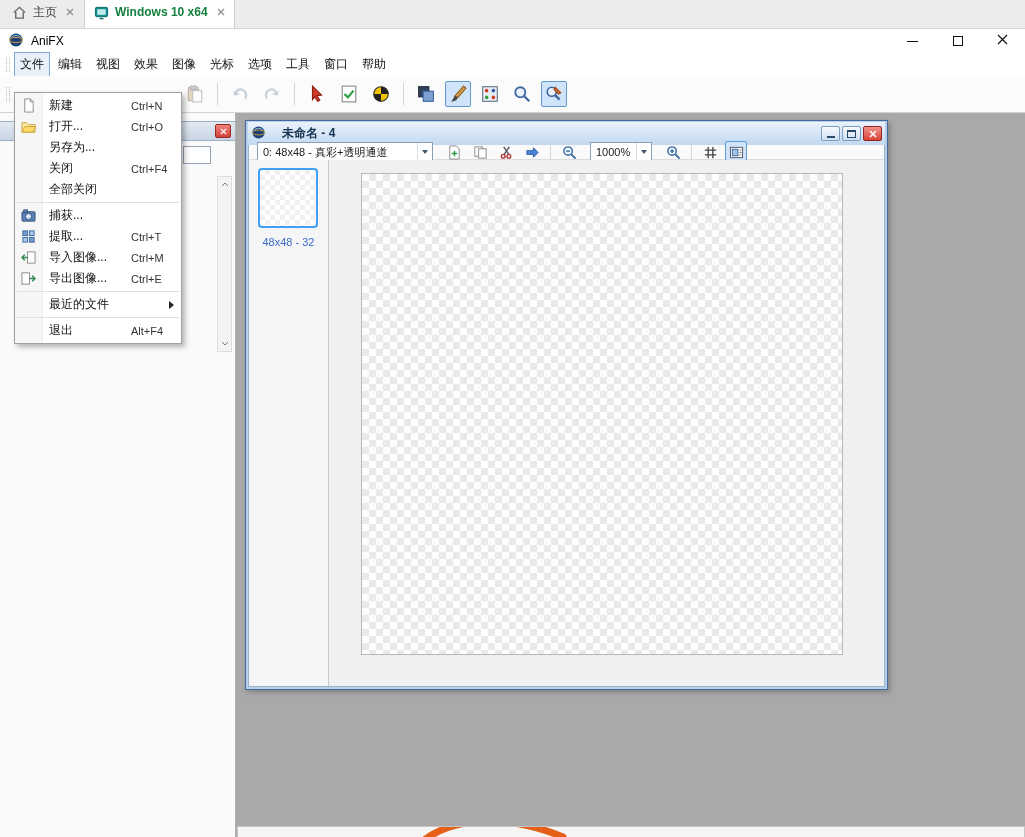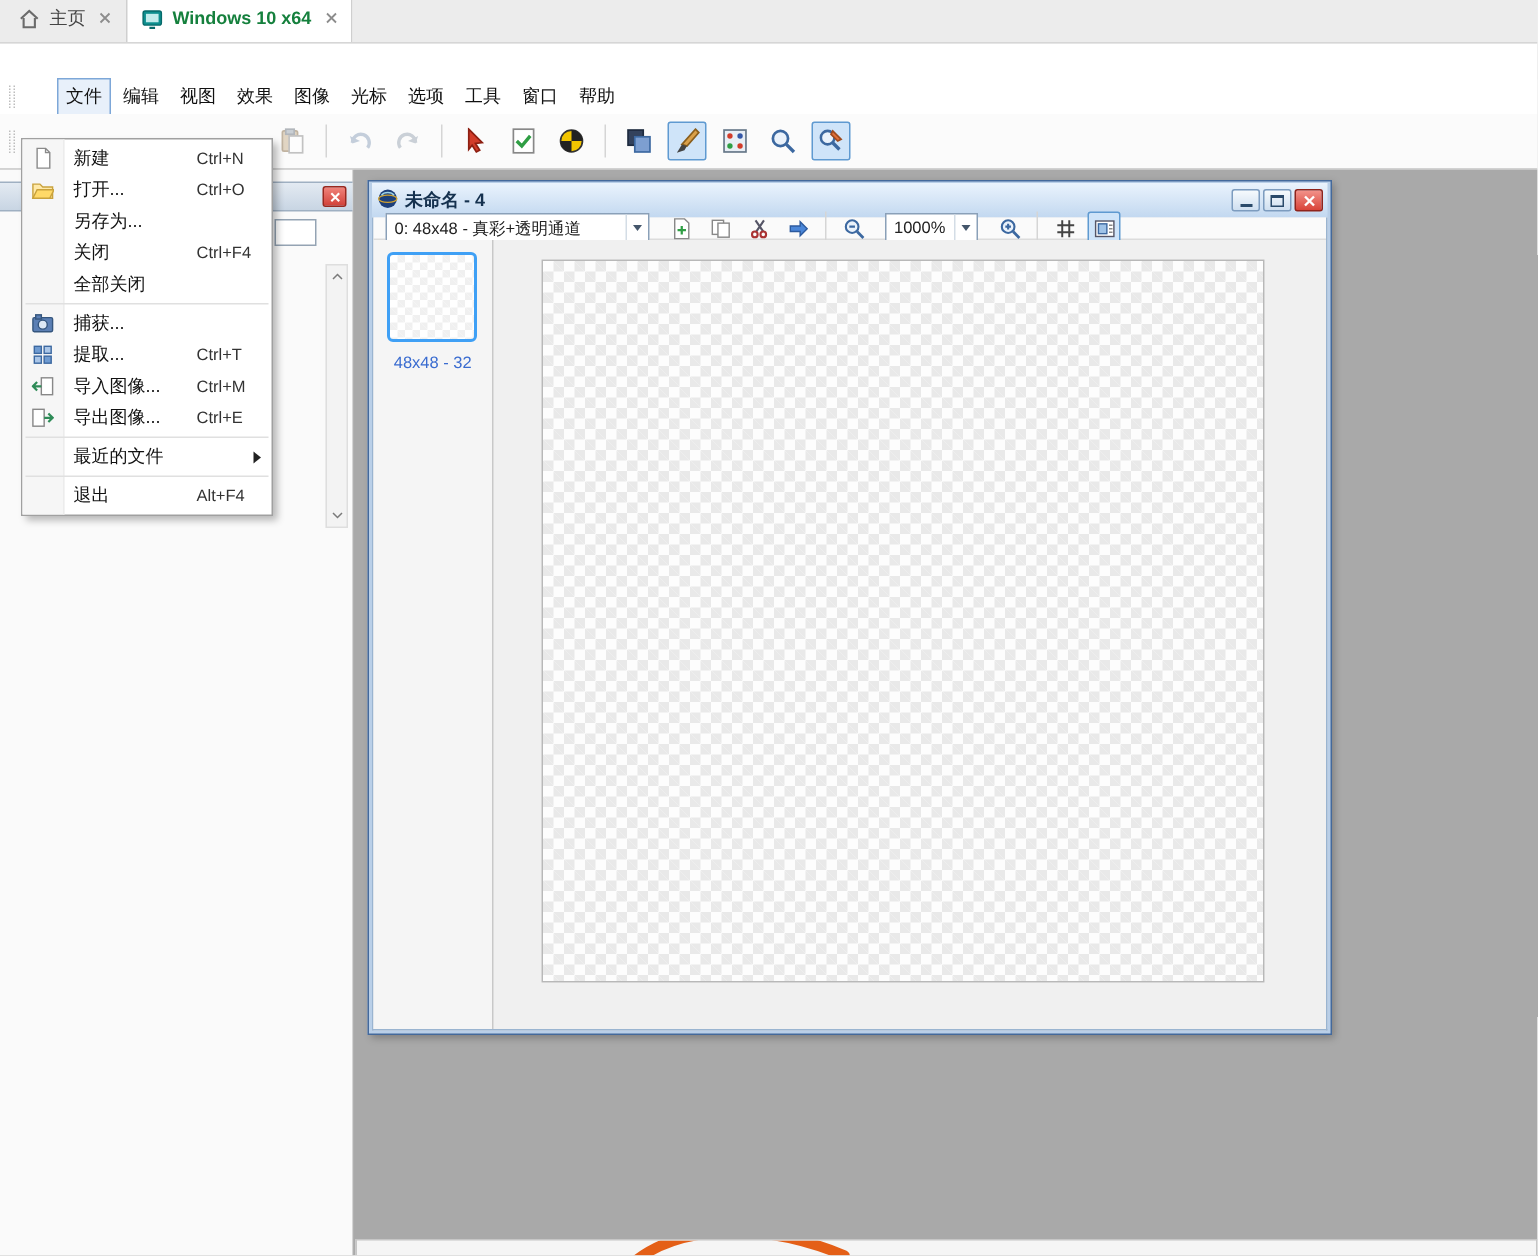--- a/index.html
+++ b/index.html
@@ -18,21 +18,21 @@
   .titlebar { position:absolute; left:0; top:29px; width:100%; height:24px; background:#fff; display:flex; align-items:center; gap:7px; padding-left:8px; font-size:12px; color:#000; }
   .win-controls { margin-left:auto; display:flex; height:100%; }
   .win-btn { width:45px; height:100%; display:flex; align-items:center; justify-content:center; }
   .gl-min { width:11px; border-top:1px solid #111; display:inline-block; }
   .gl-max { width:10px; height:10px; border:1px solid #111; display:inline-block; }
 
   
   .menubar { position:absolute; left:0; top:53px; width:100%; height:23px; background:#fff; display:flex; align-items:center; font-size:12px; padding-left:4px; }
   .grip { width:4px; height:15px; border-left:1px dotted #bdbdbd; border-right:1px dotted #bdbdbd; margin:0 4px 0 2px; }
   .menu-top { padding:3px 5px; margin-right:2px; color:#111; border:1px solid transparent; }
-  .menu-top.active { border-color:#7da7d8; background:#e8f0fa;margin-left:24px; }
+  .menu-top.active { border-color:#7da7d8; background:#e8f0fa; }
 
   
   .toolbar { position:absolute; left:0; top:76px; width:100%; height:37px; background:#fbfbfb; border-bottom:1px solid #d2d2d2; display:flex; align-items:center; padding-left:4px; }
   .tb-row { display:flex; align-items:center; gap:6px; }
   .tb-row.main { margin-left:168px; }
   .tb-btn { width:26px; height:26px; display:flex; align-items:center; justify-content:center; border:1px solid transparent; border-radius:2px; background:transparent; }
   .tb-btn svg { width:18px; height:18px; display:block; }
   .tb-btn.active { background:#cfe4f9; border-color:#5f9ad1; }
   .tb-btn.disabled { opacity:.5; }
   .tb-sep { width:1px; height:22px; background:#d5d5d5; margin:0 3px; }
@@ -44,21 +44,21 @@
   .left-panel { position:absolute; left:0; top:0; width:236px; height:724px; background:#fafafa; border-right:1px solid #b0b0b0; }
   .panel-titlebar { position:absolute; left:0; top:8px; width:235px; height:20px; background:linear-gradient(#e3eaf2,#c8d5e3); border-top:1px solid #9fb0c2; border-bottom:1px solid #9fb0c2; display:flex; align-items:center; justify-content:flex-end; padding-right:4px; }
   .panel-close { width:16px; height:14px; background:linear-gradient(#f0837b,#d2423a); border:1px solid #99281f; border-radius:2px; display:flex; align-items:center; justify-content:center; }
   .panel-inset { position:absolute; left:183px; top:33px; width:28px; height:18px; background:#fff; border:1px solid #94a3b3; }
   .panel-scrollbar { position:absolute; left:217px; top:63px; width:15px; height:176px; background:#f3f3f3; border:1px solid #dedede; display:flex; flex-direction:column; }
   .sb-arrow { height:15px; display:flex; align-items:center; justify-content:center; }
   .sb-track { flex:1; }
 
   
   .mdi { position:absolute; left:245px; top:7px; width:643px; height:570px; border:1px solid #44699b; background:#b9cfe8; padding:1px 2px 2px 2px; display:flex; flex-direction:column; box-shadow:2px 2px 5px rgba(0,0,0,.25); }
-  .mdi-titlebar { height:23px; background:linear-gradient(#eaf3fd,#c2d8f0); display:flex; align-items:center; gap:4px; padding:0 3px; font-size:12px; font-weight:bold; color:#15314f; flex:none; }
+  .mdi-titlebar { height:23px; background:linear-gradient(#eaf3fd,#c2d8f0); display:flex; align-items:center; gap:16px; padding:0 3px; font-size:12px; font-weight:bold; color:#15314f; flex:none; }
   .mdi-controls { margin-left:auto; display:flex; gap:2px; }
   .mdi-btn { width:19px; height:15px; border:1px solid #7d9cbf; background:linear-gradient(#f6fafd,#cfdff0); display:flex; align-items:center; justify-content:center; border-radius:2px; }
   .mdi-btn.close { background:linear-gradient(#f2928a,#d9443a); border-color:#8f241c; }
   .m-min { width:8px; border-top:2px solid #2a4a6a; display:inline-block; margin-top:7px; }
   .m-max { width:9px; height:8px; border:1px solid #2a4a6a; border-top-width:2px; display:inline-block; }
   .mdi-inner { flex:1; background:#f0f0f0; display:flex; flex-direction:column; border:1px solid #9ab4d0; border-top:none; }
   .mdi-toolbar { height:15px; background:#fafafa; border-bottom:1px solid #dcdcdc; display:flex; align-items:center; gap:10px; padding:0 8px; flex:none; }
   .combo { height:20px; background:#fff; border:1px solid #8aa0b8; display:flex; align-items:center; font-size:11px; color:#222; padding-left:5px; }
   .combo-val { flex:1; white-space:nowrap; overflow:hidden; }
   .combo-arrow { width:15px; height:100%; display:flex; align-items:center; justify-content:center; border-left:1px solid #d4dde6; }
@@ -125,20 +125,41 @@
         </span>
       <span class="tab-label">Windows 10 x64</span>
       <span class="tab-close">
           <svg width="8" height="8" viewBox="0 0 8 8">
             <path d="M1 1l6 6M7 1L1 7" stroke="#8c8c8c" stroke-width="1.2"></path>
           </svg>
         </span>
     </div>
   </div>
 
+  <div class="titlebar">
+    <span class="app-logo"><svg width="16" height="16" viewBox="0 0 16 16">
+          <circle cx="8" cy="8" r="6.5" fill="#1d3f7a"></circle>
+          <ellipse cx="8" cy="8" rx="6.5" ry="2.6" fill="none" stroke="#cfa030" stroke-width="1"></ellipse>
+          <path d="M3.5 5.5c2-2.6 7-2.6 9 0" stroke="#9fd4e8" fill="none"></path>
+        </svg></span>
+    <span class="app-title">AniFX</span>
+    <div class="win-controls">
+      <div class="win-btn">
+          <span class="gl-min"></span>
+        </div>
+      <div class="win-btn">
+          <span class="gl-max"></span>
+        </div>
+      <div class="win-btn">
+          <span><svg width="11" height="11" viewBox="0 0 11 11">
+              <path d="M1 1l9 9M10 1L1 10" stroke="#111" stroke-width="1.2"></path>
+            </svg></span>
+        </div>
+    </div>
+  </div>
 
   <div class="menubar">
     <span class="grip"></span>
     <div class="tb-row" style="gap:0;">
         <span class="menu-top active">文件</span>
         <span class="menu-top">编辑</span>
         <span class="menu-top">视图</span>
         <span class="menu-top">效果</span>
         <span class="menu-top">图像</span>
         <span class="menu-top">光标</span>

